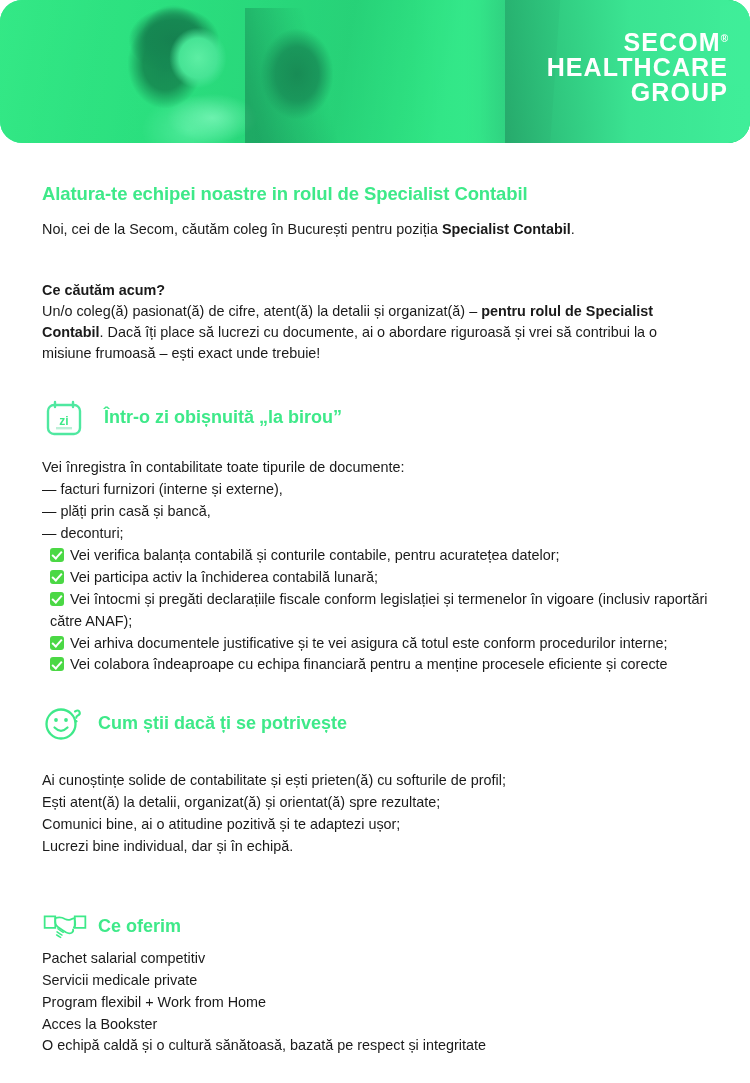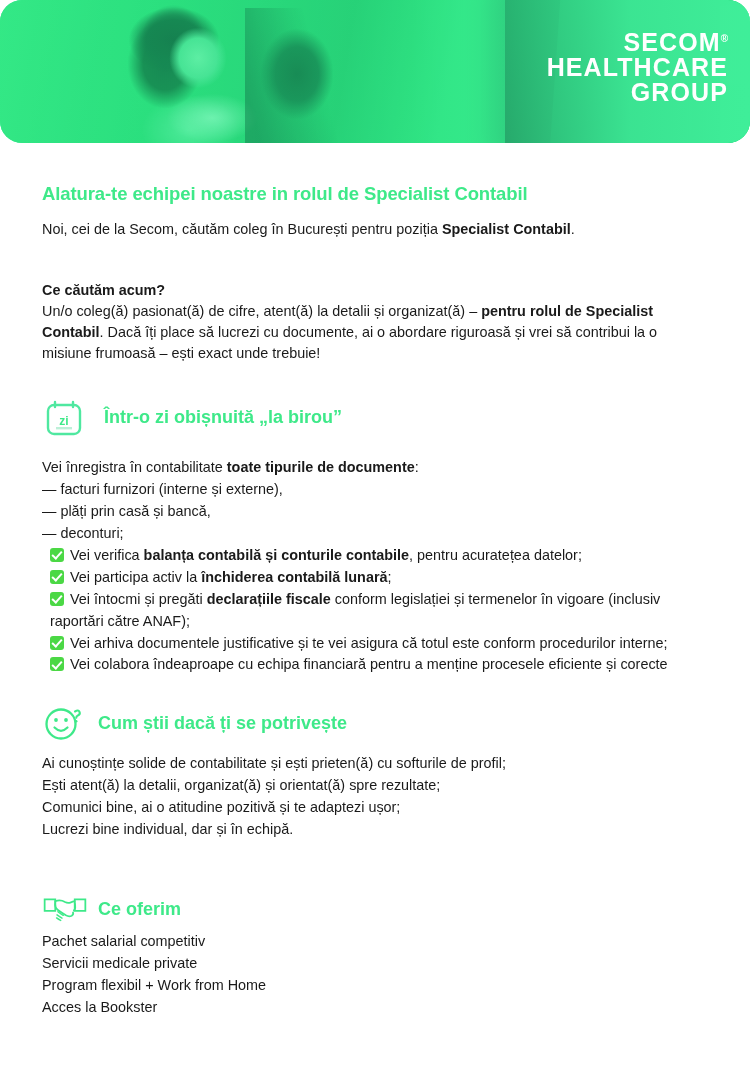--- a/index.html
+++ b/index.html
@@ -153,21 +153,21 @@
     font-weight: bold;
   }
   .section-head.tight-icon .icon-wrap { width: 46px; height: 34px; }
 
   .list {
     margin: 16px 0 0 0;
     font-size: 14.4px;
     line-height: 1.52;
   }
   .li { margin: 0; }
-  .li b { font-weight: bold; }
+  .li b { font-weight: normal; }
   .check-li {
     display: block;
     position: relative;
     padding-left: 8px;
   }
   .cbox {
     display: inline-block;
     width: 14px;
     height: 14px;
     border-radius: 3px;
@@ -261,21 +261,21 @@
         <circle cx="14" cy="17" r="1.9" fill="#3ee989"></circle>
         <circle cx="24" cy="17" r="1.9" fill="#3ee989"></circle>
         <path d="M12.5 24.5 q6.5 6.5 13 0" fill="none" stroke="#3ee989" stroke-width="2.2" stroke-linecap="round"></path>
         <path d="M33 8.5 q3.6 -2.2 4.6 0.6 q0.9 2.5 -2.1 3.6 q-1.3 0.5 -1.2 2.1" fill="none" stroke="#3ee989" stroke-width="2.1" stroke-linecap="round"></path>
         <circle cx="34.2" cy="18.2" r="1.25" fill="#3ee989"></circle>
       </svg>
     </span>
     <span class="section-title">Cum știi dacă ți se potrivește</span>
   </div>
 
-  <div class="list" style="margin-top:13px">
+  <div class="list" style="margin-top:30px">
     <div class="li">Ai cunoștințe solide de contabilitate și ești prieten(ă) cu softurile de profil;</div>
     <div class="li">Ești atent(ă) la detalii, organizat(ă) și orientat(ă) spre rezultate;</div>
     <div class="li">Comunici bine, ai o atitudine pozitivă și te adaptezi ușor;</div>
     <div class="li">Lucrezi bine individual, dar și în echipă.</div>
   </div>
 
   <div class="section-head tight-icon" style="margin-top:52px">
     <span class="icon-wrap">
       <svg width="52" height="34" viewBox="0 0 52 34" aria-hidden="true">
         <path d="M3 5 h12 v13 h-12 z" fill="none" stroke="#3ee989" stroke-width="2"></path>
@@ -289,15 +289,16 @@
       </svg>
     </span>
     <span class="section-title">Ce oferim</span>
   </div>
 
   <div class="list" style="margin-top:4px">
     <div class="li">Pachet salarial competitiv</div>
     <div class="li">Servicii medicale private</div>
     <div class="li">Program flexibil + Work from Home</div>
     <div class="li">Acces la Bookster</div>
+    <div class="li">O echipă caldă și o cultură sănătoasă, bazată pe respect și integritate</div>
   </div>
 
 </div>
 
 </body></html>

